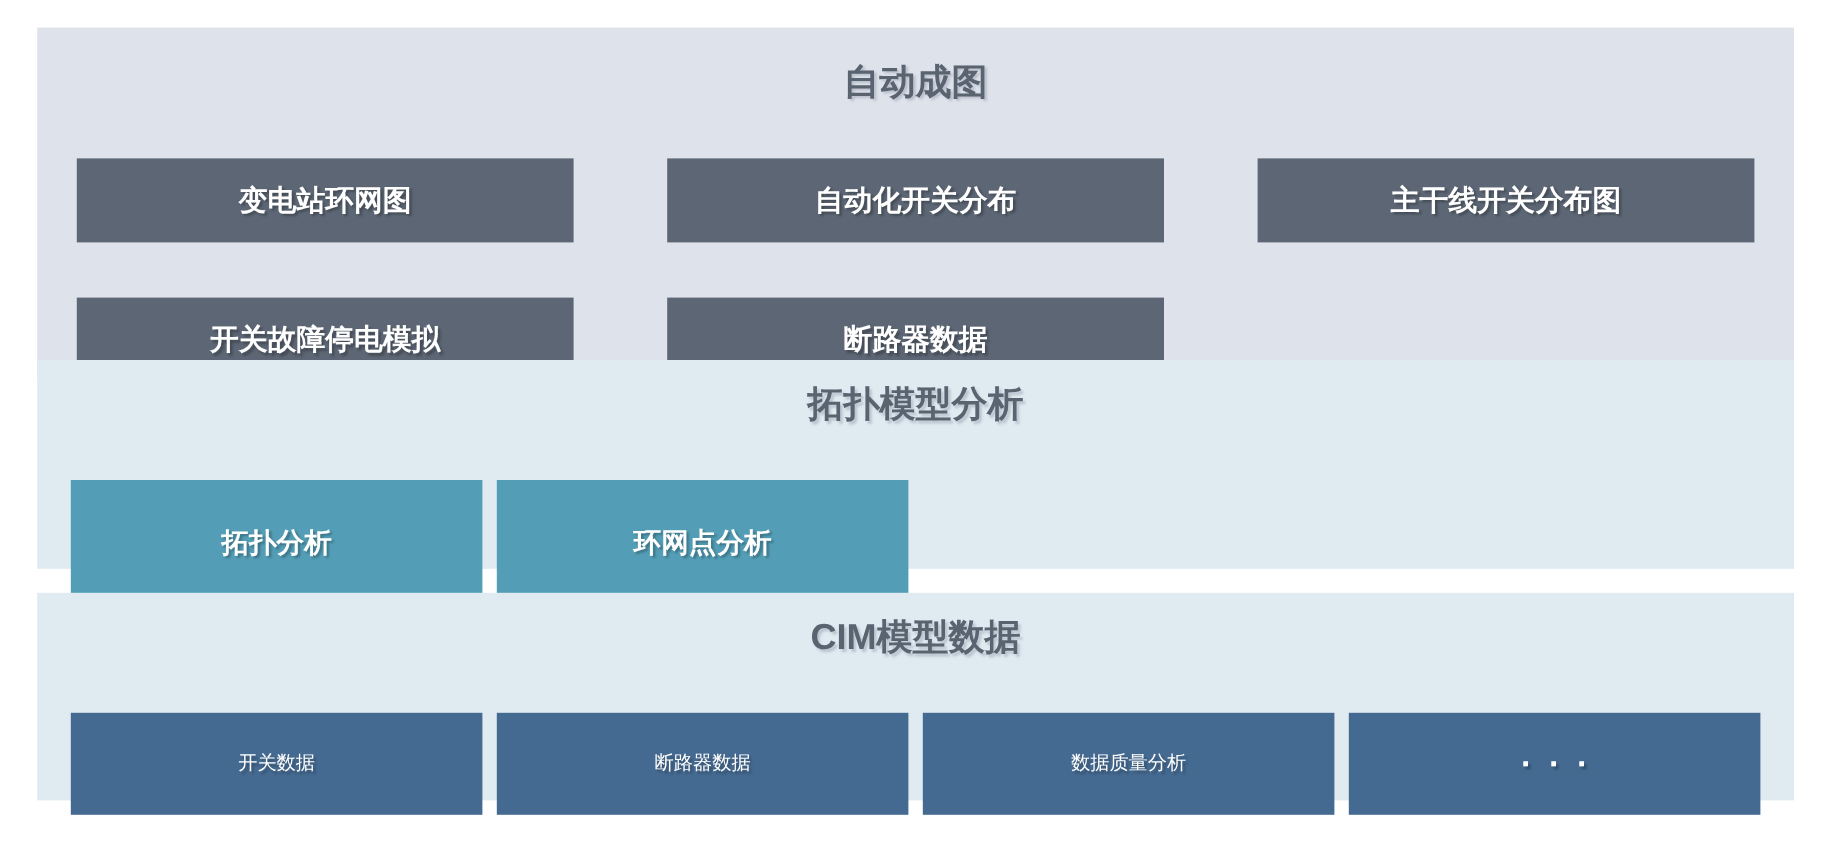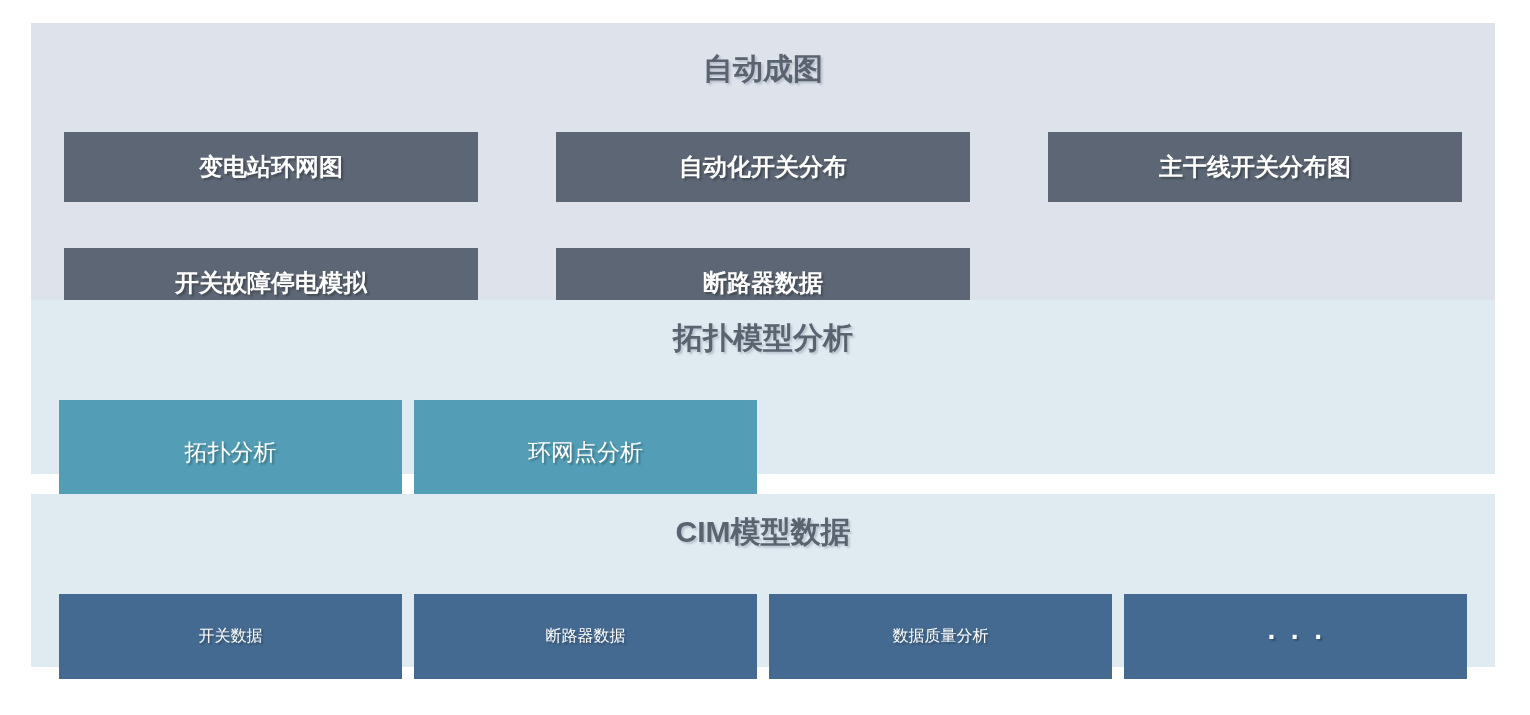--- a/index.html
+++ b/index.html
@@ -75,21 +75,21 @@
   .block-dark {
     height: 70px;
     background: var(--top-block-bg, #5c6674);
     font-size: 24px;
     font-weight: bold;
   }
   .block-teal {
     height: 104px;
     background: var(--teal-block-bg, #539eb6);
     font-size: 23px;
-    font-weight: normal;
+    font-weight: bold;
   }
   .block-blue {
     height: 85px;
     background: var(--blue-block-bg, #456a91);
     font-size: 16px;
     font-weight: normal;
   }
   .block-more {
     font-size: 28px;
     font-weight: bold;

